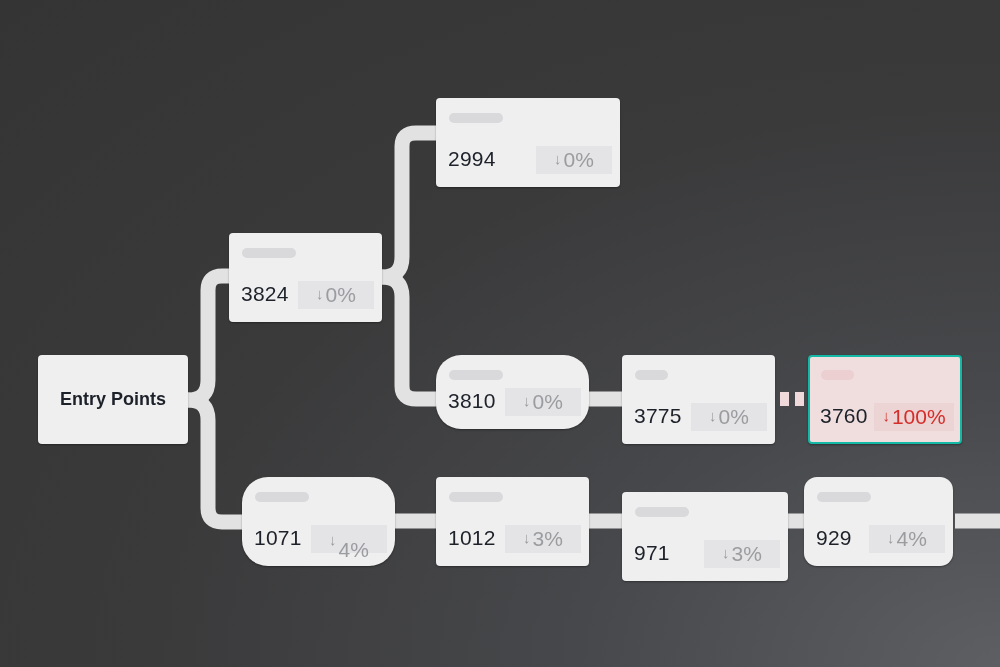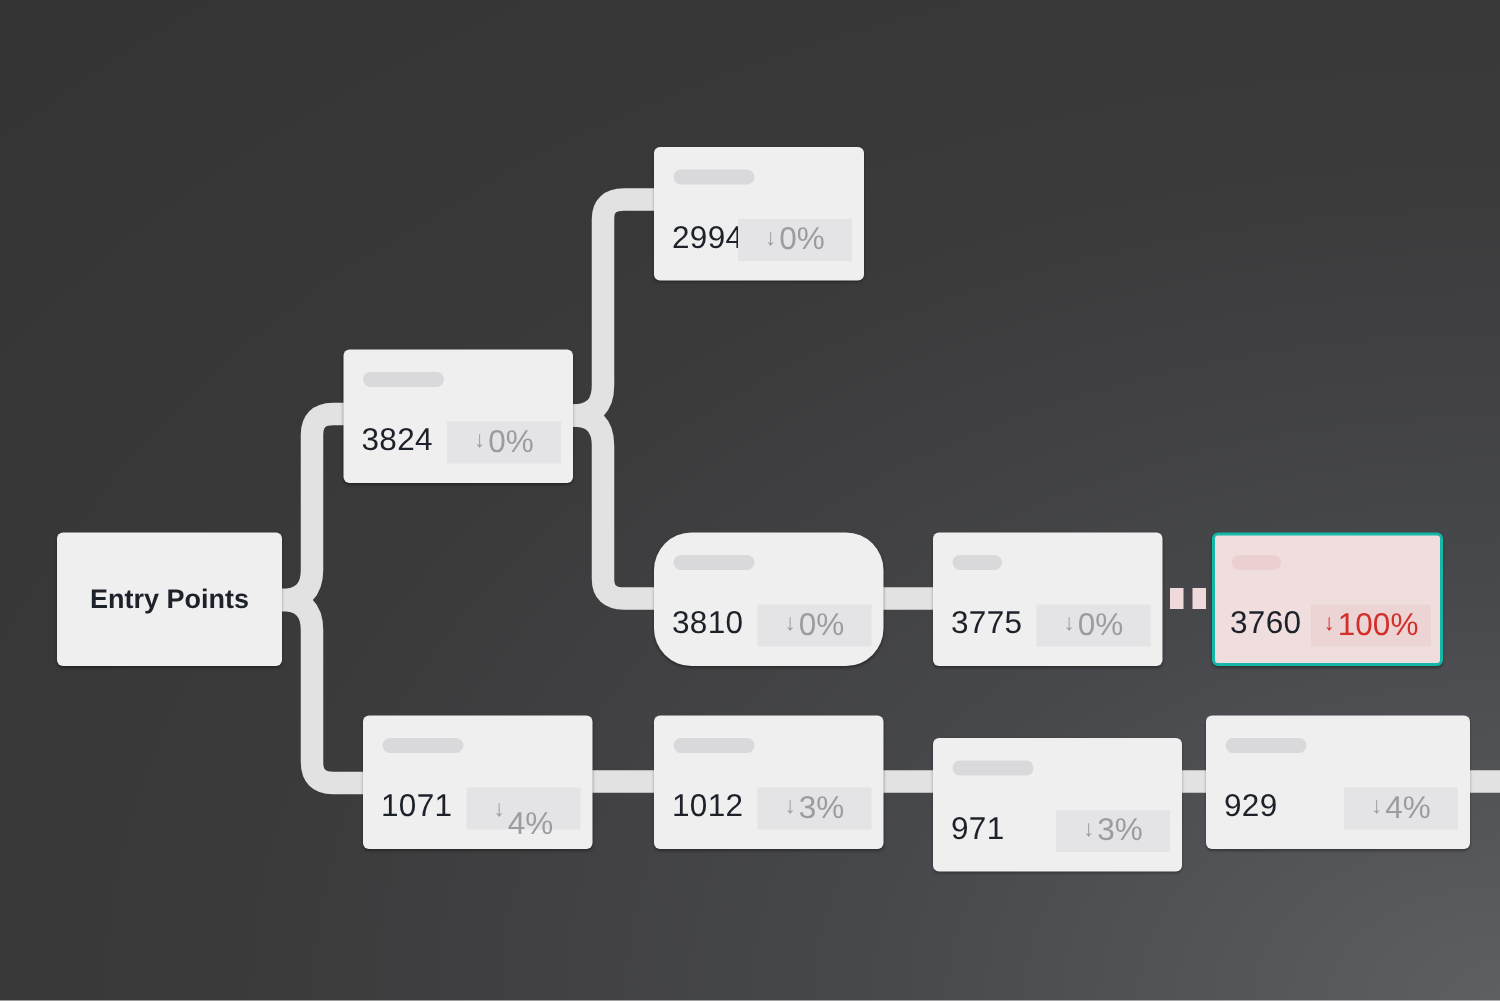--- a/index.html
+++ b/index.html
@@ -72,30 +72,30 @@
 
   <div class="node" style="left:229px; top:233px; width:153px; height:89px;">
     <div class="bar"></div>
     <span class="count">3824</span>
     <span class="delta">
       <span class="arrow">↓</span>
       <span>0%</span>
     </span>
   </div>
 
-  <div class="node" style="left:436px; top:98px; width:140px; height:89px;">
+  <div class="node" style="left:436px; top:98px; width:184px; height:89px;">
     <div class="bar"></div>
     <span class="count">2994</span>
     <span class="delta">
       <span class="arrow">↓</span>
       <span>0%</span>
     </span>
   </div>
 
-  <div class="node" style="left:436px; top:355px; width:153px; height:89px;border-radius:25px;">
+  <div class="node" style="left:436px; top:355px; width:153px; height:74px;border-radius:25px;">
     <div class="bar"></div>
     <span class="count">3810</span>
     <span class="delta">
       <span class="arrow">↓</span>
       <span>0%</span>
     </span>
   </div>
 
   <div class="node" style="left:622px; top:355px; width:153px; height:89px;padding-left:44px;">
     <div class="bar" style="width:33px;"></div>
@@ -108,21 +108,21 @@
 
   <div class="node alert" style="left:808px; top:355px; width:154px; height:89px;">
     <div class="bar" style="width:33px; left:11px; top:13px;"></div>
     <span class="count" style="left:10px; bottom:14px;">3760</span>
     <span class="delta" style="right:6px; bottom:11px;">
       <span class="arrow">↓</span>
       <span>100%</span>
     </span>
   </div>
 
-  <div class="node" style="left:242px; top:477px; width:153px; height:89px;">
+  <div class="node" style="left:242px; top:477px; width:153px; height:89px;border-radius:26px;">
     <div class="bar"></div>
     <span class="count">1071</span>
     <span class="delta" style="align-items:flex-end; padding-bottom:0; line-height:22px;">
       <span class="arrow">↓</span>
       <span style="position:relative; top:8px;">4%</span>
     </span>
   </div>
 
   <div class="node" style="left:436px; top:477px; width:153px; height:89px;">
     <div class="bar"></div>
@@ -135,21 +135,21 @@
 
   <div class="node" style="left:622px; top:492px; width:166px; height:89px;text-decoration:underline;">
     <div class="bar"></div>
     <span class="count">971</span>
     <span class="delta">
       <span class="arrow">↓</span>
       <span>3%</span>
     </span>
   </div>
 
-  <div class="node" style="left:804px; top:477px; width:176px; height:89px;">
+  <div class="node" style="left:804px; top:477px; width:149px; height:89px;border-radius:13px;">
     <div class="bar"></div>
     <span class="count">929</span>
     <span class="delta">
       <span class="arrow">↓</span>
       <span>4%</span>
     </span>
   </div>
 </div>
 
 </body></html>

